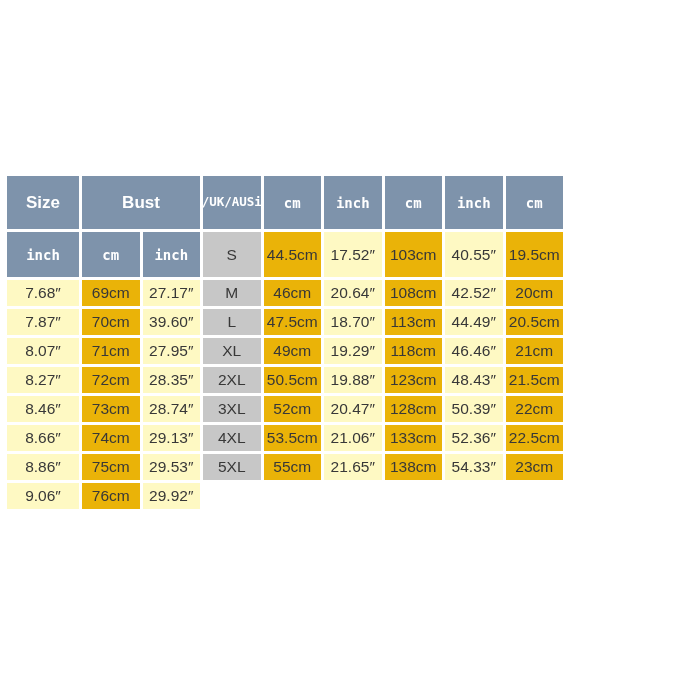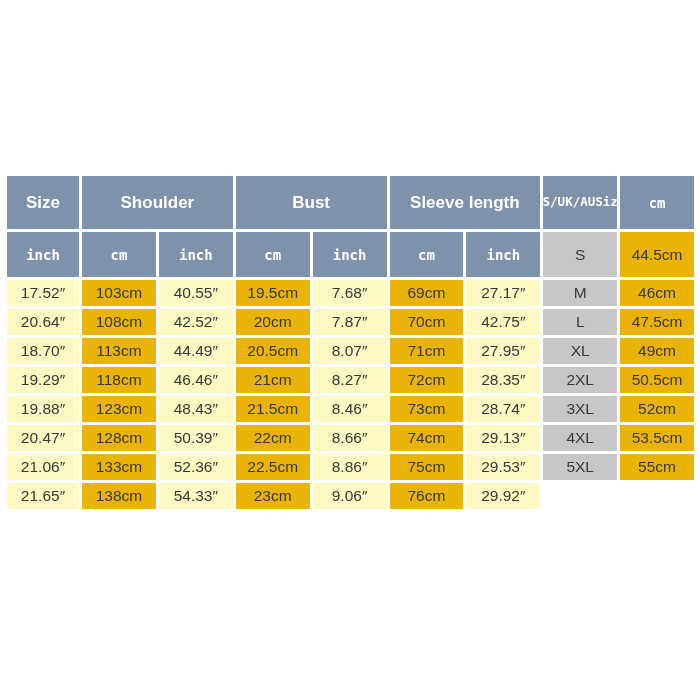--- a/index.html
+++ b/index.html
@@ -11,21 +11,21 @@
     position: relative;
     width: 700px;
     height: 700px;
     background: #ffffff;
     overflow: hidden;
   }
   .size-table {
     position: absolute;
     left: 7px;
     top: 176px;
-    width: 687px;
+    width: 556px;
     display: grid;
     grid-template-columns: 72px repeat(8, 1fr);
     grid-template-rows: 53px 45px repeat(8, 26px);
     gap: 3px;
     background: #ffffff;
   }
   .cell {
     display: flex;
     align-items: center;
     justify-content: center;
@@ -63,23 +63,21 @@
   .cm-col    { background: #eab308; }
   .inch-col  { background: #fef9c3; text-align: center; }
 </style>
 </head>
 <body>
 
 <div class="canvas">
   <div class="size-table">
 
     <div class="cell hdr group-hdr">Size</div>
-    <div class="cell hdr group-hdr span2">Shoulder</div>
     <div class="cell hdr group-hdr span2">Bust</div>
-    <div class="cell hdr group-hdr span2">Sleeve length</div>
 
     <div class="cell hdr two-line">
       <span>US/UK/AU</span>
       <span>Size</span>
     </div>
     <div class="cell hdr unit-hdr">cm</div>
     <div class="cell hdr unit-hdr">inch</div>
     <div class="cell hdr unit-hdr">cm</div>
     <div class="cell hdr unit-hdr">inch</div>
     <div class="cell hdr unit-hdr">cm</div>
@@ -98,21 +96,21 @@
     <div class="cell data inch-col">27.17″</div>
 
     <div class="cell data size-col">M</div>
     <div class="cell data cm-col">46cm</div>
     <div class="cell data inch-col">20.64″</div>
     <div class="cell data cm-col">108cm</div>
     <div class="cell data inch-col">42.52″</div>
     <div class="cell data cm-col">20cm</div>
     <div class="cell data inch-col">7.87″</div>
     <div class="cell data cm-col">70cm</div>
-    <div class="cell data inch-col">42.75″</div>
+    <div class="cell data inch-col">39.60″</div>
 
     <div class="cell data size-col">L</div>
     <div class="cell data cm-col">47.5cm</div>
     <div class="cell data inch-col">18.70″</div>
     <div class="cell data cm-col">113cm</div>
     <div class="cell data inch-col">44.49″</div>
     <div class="cell data cm-col">20.5cm</div>
     <div class="cell data inch-col">8.07″</div>
     <div class="cell data cm-col">71cm</div>
     <div class="cell data inch-col">27.95″</div>

